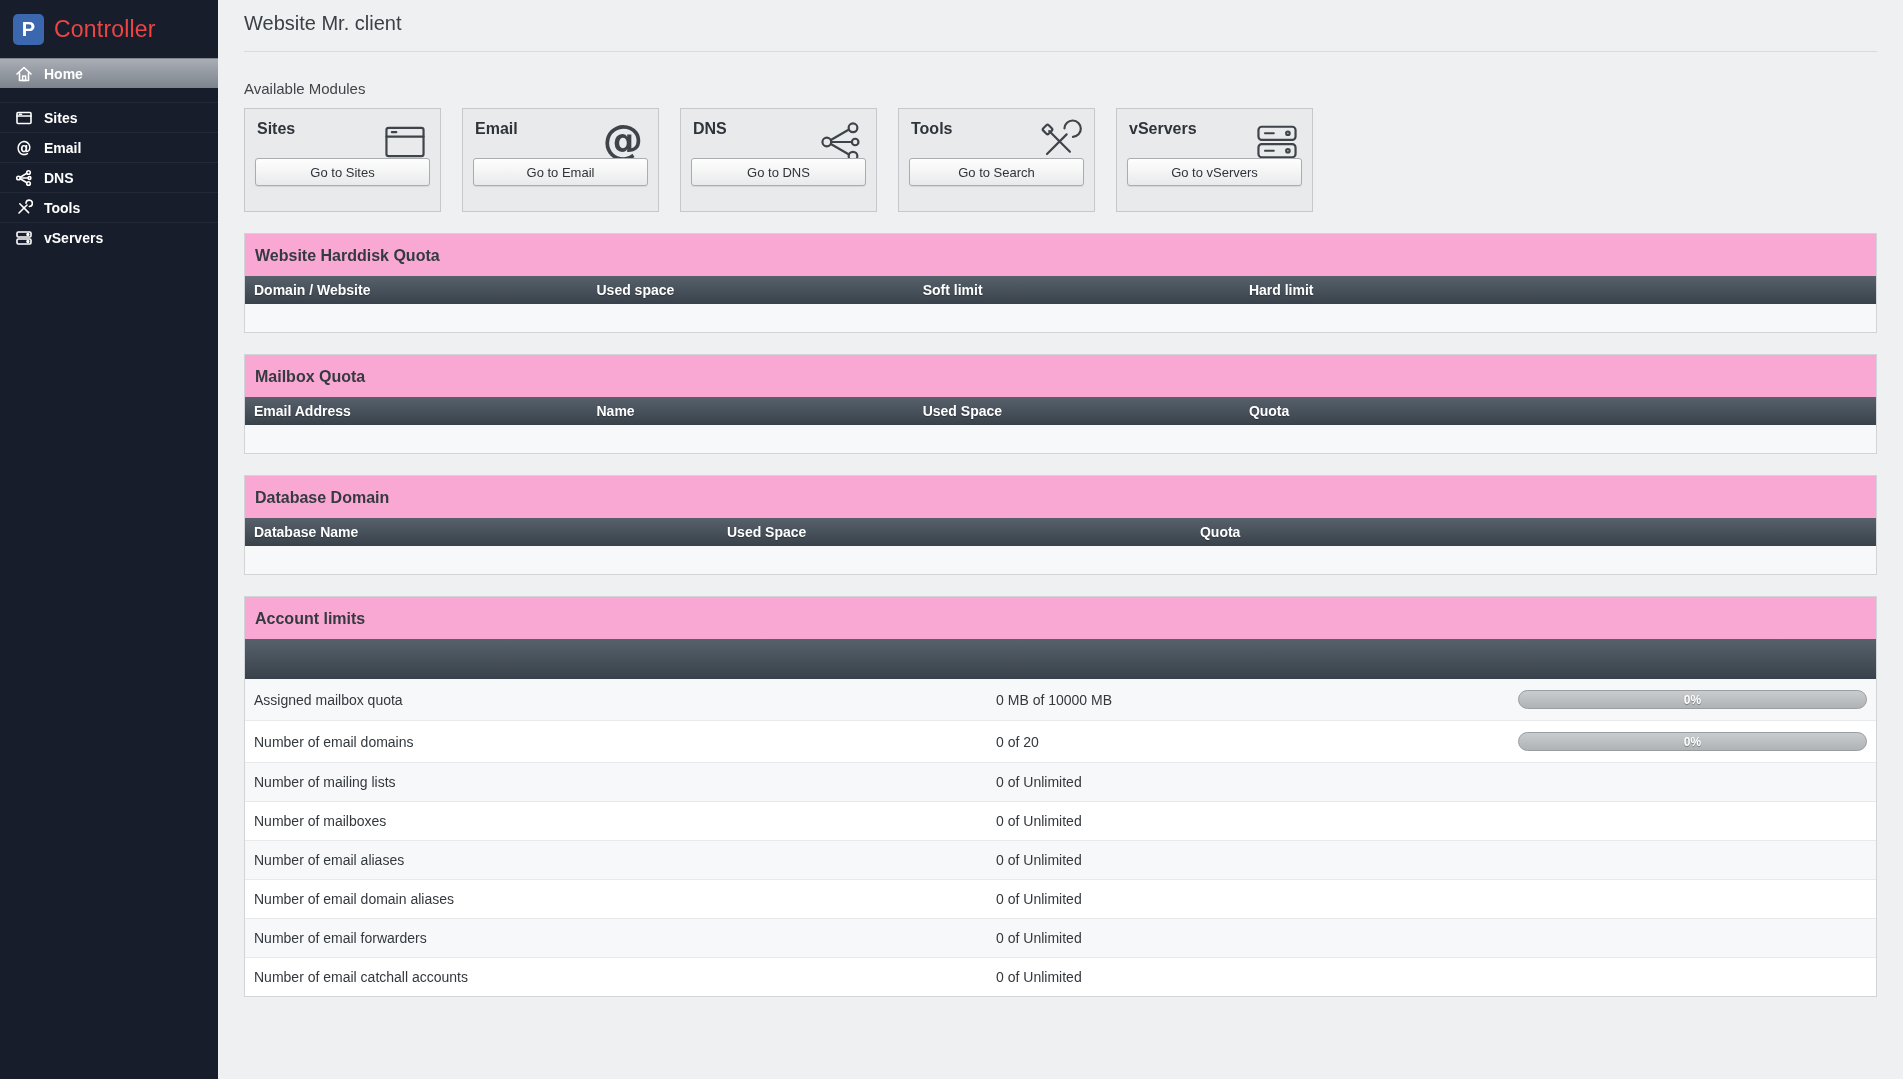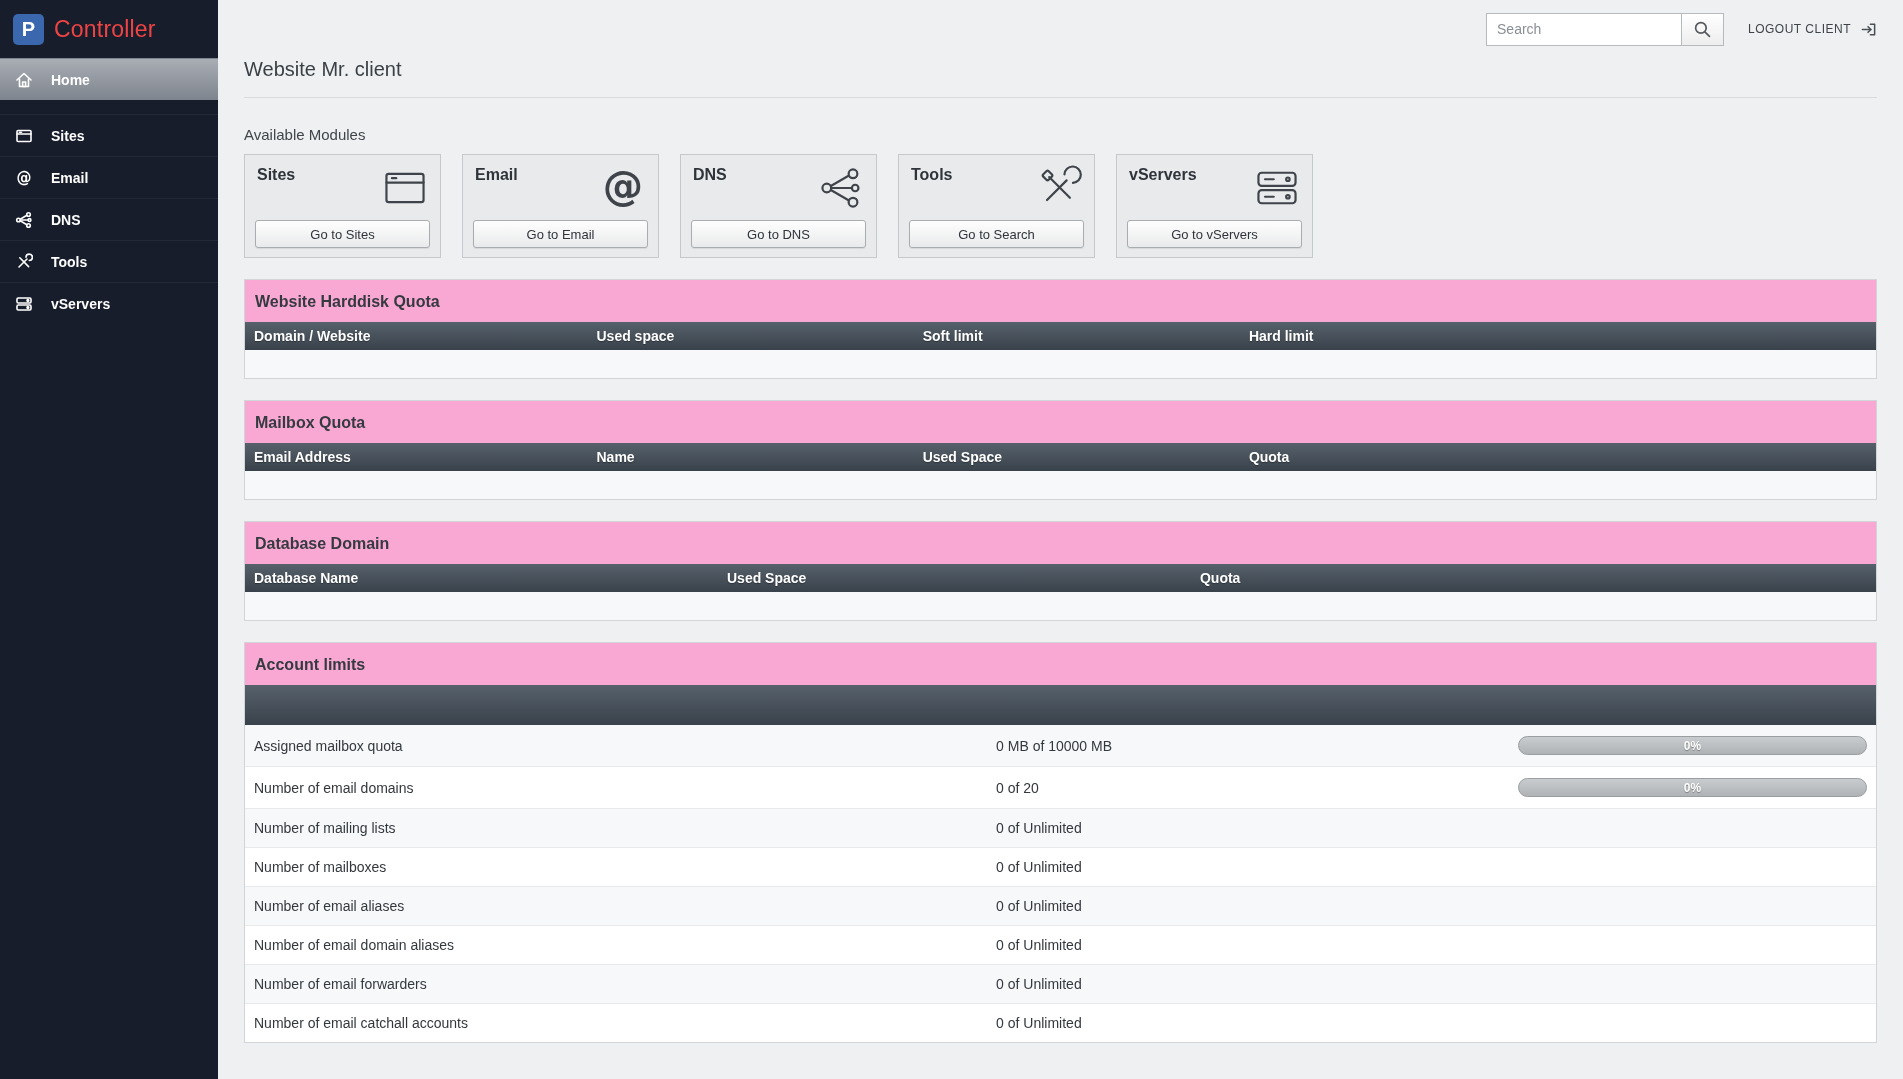--- a/index.html
+++ b/index.html
@@ -14,21 +14,21 @@
   .icon-stroke { fill:none; stroke:currentColor; stroke-width:2; stroke-linecap:round; stroke-linejoin:round; }
   .icon-stroke-sm { fill:none; stroke:currentColor; stroke-width:1.6; stroke-linecap:round; stroke-linejoin:round; }
   .icon-glyph { fill:currentColor; stroke:none; font-weight:bold; font-family:"DejaVu Sans",sans-serif; }
 
   
   .sidebar { width:218px; min-width:218px; height:100%; background:var(--sidebar-bg,#181d2c); }
   .logo { height:58px; display:flex; align-items:center; gap:10px; padding:0 13px; }
   .logo-mark { width:31px; height:31px; border-radius:5px; background:var(--accent,#3a67ad); color:#fff;
                display:flex; align-items:center; justify-content:center; font-size:20px; font-weight:bold; }
   .logo-text { color:#ef4444; font-size:23px; letter-spacing:.2px; }
-  .nav-item { display:flex; align-items:center; gap:18px; height:42px; padding:0 15px; color:#fff;
+  .nav-item { display:flex; align-items:center; gap:11px; height:30px; padding:0 15px; color:#fff;
               font-size:14px; font-weight:bold; cursor:pointer; border-top:1px solid rgba(255,255,255,.05); }
   .nav-item.active { background:linear-gradient(to bottom,#a9aeb5,#7e848d); border-top-color:transparent; }
   .nav-gap { height:14px; }
   .nav-icon { width:18px; height:18px; display:flex; color:#fff; }
   .nav-icon svg { width:18px; height:18px; }
 
   
   .main { flex:1; padding:0 26px; min-width:0; }
 
   .topbar { margin-top:12px; height:34px; display:flex; justify-content:flex-end; align-items:center; }
@@ -45,21 +45,21 @@
 
   .welcome { margin-top:12px; font-size:20px; font-weight:normal; color:#3b4046;
              padding-bottom:16px; border-bottom:1px solid #d8dadc; }
 
   .modules-label { margin-top:28px; font-size:15px; color:#40454b; }
   .modules { display:flex; gap:21px; margin-top:11px; }
   .module-card { width:197px; height:104px; background:#e8eaec; border:1px solid #c6c9cc; position:relative; padding:11px 12px; }
   .module-title { font-size:16px; font-weight:bold; color:#2f343a; }
   .module-icon { position:absolute; top:9px; right:11px; width:48px; height:48px; color:#3f444a; display:flex; }
   .module-icon svg { width:48px; height:48px; }
-  .module-btn { position:absolute; left:10px; right:10px; bottom:9px; height:28px; border:1px solid #a9adb0;
+  .module-btn { position:absolute; left:10px; right:10px; bottom:25px; height:28px; border:1px solid #a9adb0;
                 border-radius:3px; background:linear-gradient(#fefefe,#e9eaeb); font-size:13px; color:#2f343a;
                 font-family:inherit; cursor:pointer; box-shadow:0 1px 1px rgba(0,0,0,.08); }
 
   .panel { margin-top:21px; background:#f9a8d4; border:1px solid #d2d5d7; }
   .panel-title { padding:13px 10px 11px; font-size:16px; font-weight:bold; color:#353a40; }
 
   table { width:100%; border-collapse:collapse; table-layout:fixed; }
   th { background:linear-gradient(var(--th-grad-top,#57616b),var(--th-grad-bottom,#39424b)); color:#fff;
        font-weight:bold; font-size:14px; text-align:left; padding:6px 9px;
        text-shadow:0 1px 1px rgba(0,0,0,.35); }
@@ -148,39 +148,20 @@
             <circle cx="12.9" cy="12.5" r="0.9"></circle>
           </svg>
       </span>
       <span>vServers</span>
     </div>
   </nav>
 </aside>
 
 <main class="main">
 
-  <div class="topbar">
-    <div class="search-box">
-      <input class="search-input" type="text" placeholder="Search" style="">
-      <button class="search-btn">
-        <svg viewBox="0 0 18 18" class="icon-stroke-sm">
-            <circle cx="7.5" cy="7.5" r="5"></circle>
-            <line x1="11.2" y1="11.2" x2="15.6" y2="15.6"></line>
-          </svg>
-      </button>
-    </div>
-    <div class="logout">
-      <span>LOGOUT CLIENT</span>
-      <svg viewBox="0 0 18 18" class="icon-stroke-sm">
-          <path d="M11 3.5 h4.5 v11 H11"></path>
-          <line x1="2.5" y1="9" x2="11.5" y2="9"></line>
-          <path d="M8.5 6 l3 3 -3 3"></path>
-        </svg>
-    </div>
-  </div>
 
   <h1 class="welcome">Website Mr. client</h1>
 
   <div class="modules-label">Available Modules</div>
 
   <div class="modules">
 
     <div class="module-card">
       <div class="module-title">Sites</div>
       <span class="module-icon">

